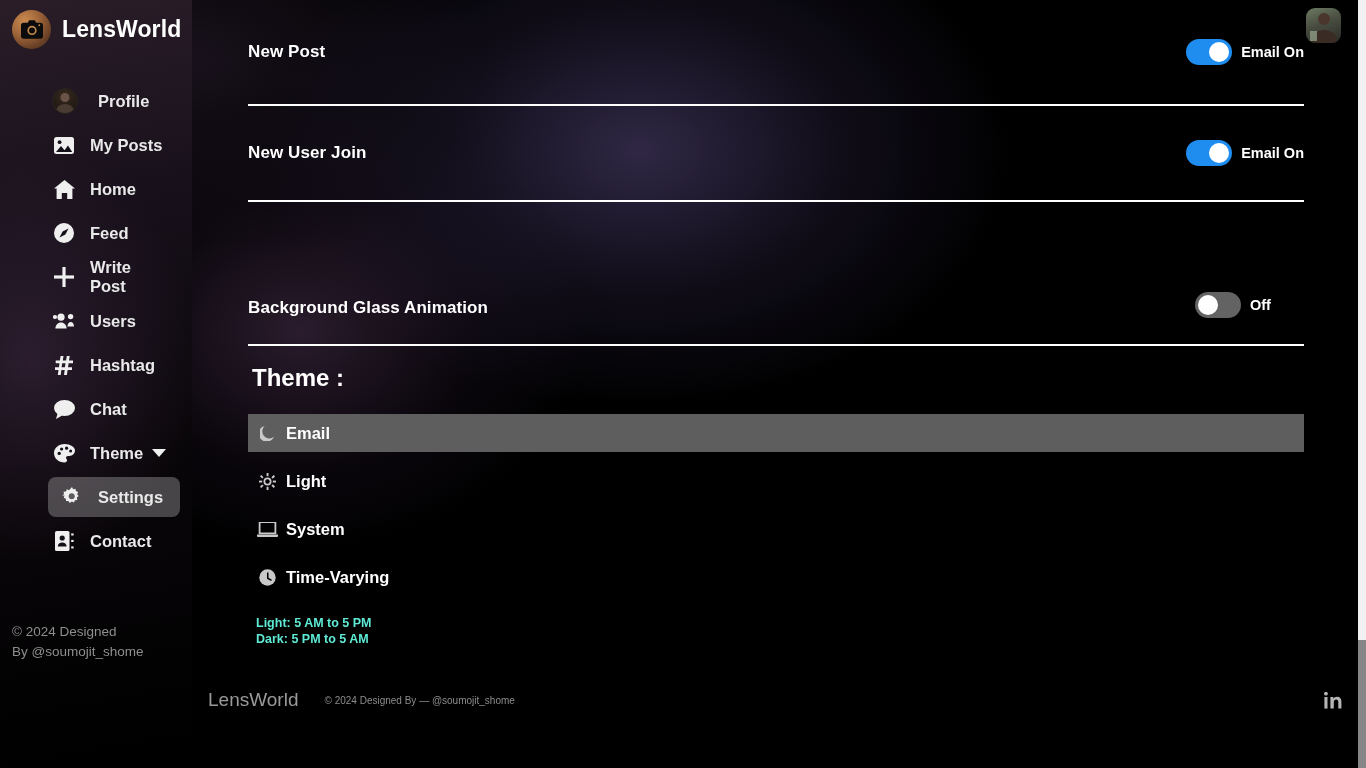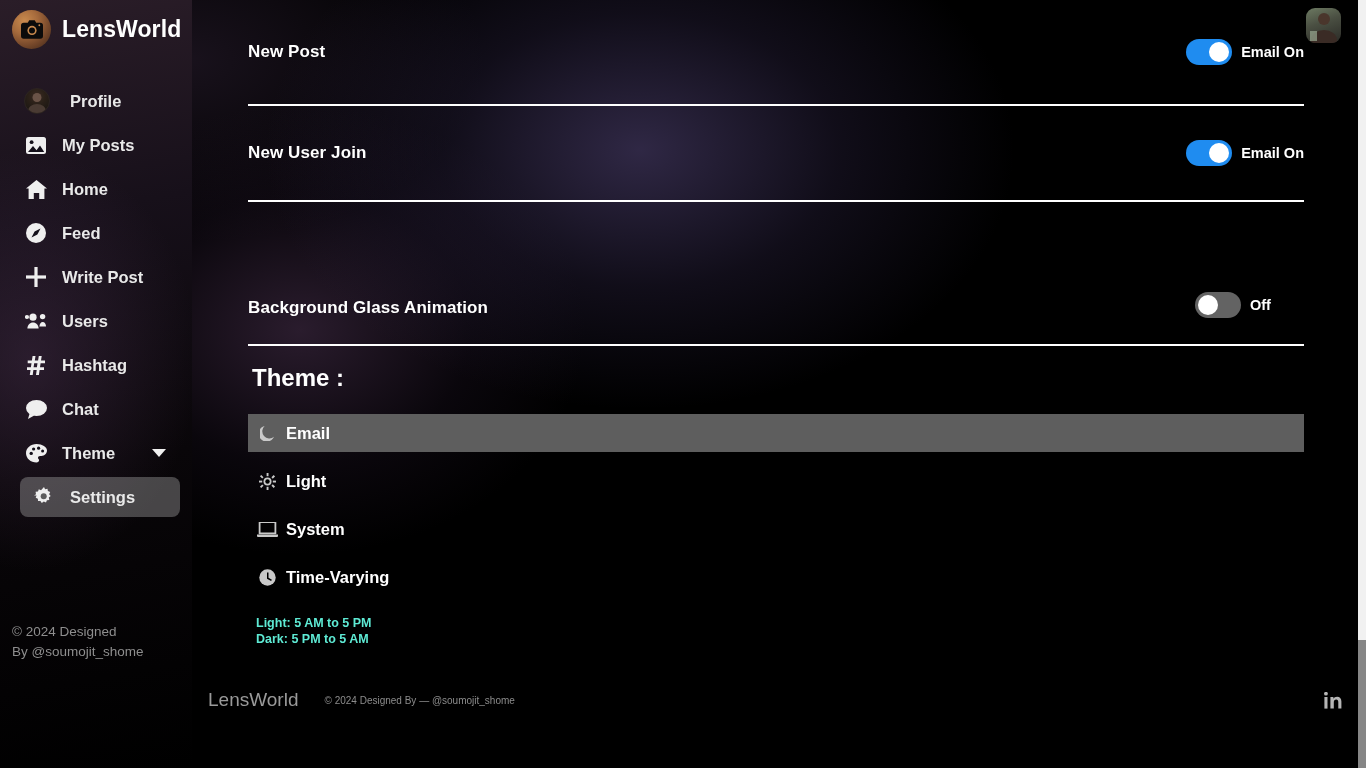--- a/index.html
+++ b/index.html
@@ -53,21 +53,21 @@
     flex: none;
   }
   .brand-logo svg { display: block; }
   .brand-name {
     color: #fff;
     font-size: 23px;
     font-weight: 700;
     letter-spacing: .1px;
   }
 
-  .nav { margin-top: 29px; }
+  .nav { margin-top: 29px; padding-left: 28px; }
   .nav-item {
     display: flex;
     align-items: center;
     gap: 14px;
     height: 40px;
     margin: 4px 12px;
     padding: 0 12px;
     border-radius: 8px;
     color: #e9e9e9;
     font-size: 16.5px;
@@ -420,20 +420,33 @@
       <div class="nav-item active">
         <span class="nav-icon">
           <svg width="20" height="20" viewBox="0 0 20 20" fill="currentColor">
             <path d="M10 0l1.1 2.2 2.4-.5.4 2.4 2.3 1-1.1 2.2 1.6 1.8-1.9 1.5.5 2.4-2.4.3-.9 2.3-2.2-1-2 1.3-1.4-2-2.4.2-.1-2.4-2.2-1 .9-2.3L0 8.6l2-1.4-.4-2.4 2.4-.3.8-2.3 2.2 1z"></path>
             <circle cx="9.7" cy="9.3" r="3" fill="#5d5d5d"></circle>
           </svg>
         </span>
         <span>Settings</span>
       </div>
 
+      <div class="nav-item">
+        <span class="nav-icon">
+          <svg width="19" height="20" viewBox="0 0 19 20" fill="currentColor">
+            <rect x="0" y="0" width="14.5" height="20" rx="1.6"></rect>
+            <circle cx="7.2" cy="7" r="2.6" fill="#14101a"></circle>
+            <path d="M2.8 15.4c0-2.2 2-3.8 4.4-3.8s4.4 1.6 4.4 3.8z" fill="#14101a"></path>
+            <rect x="16.2" y="2.4" width="2.4" height="2.1"></rect>
+            <rect x="16.2" y="8.9" width="2.4" height="2.1"></rect>
+            <rect x="16.2" y="15.4" width="2.4" height="2.1"></rect>
+          </svg>
+        </span>
+        <span>Contact</span>
+      </div>
 
     </nav>
 
     <div class="sidebar-footer">
       <div>© 2024 Designed</div>
       <div>By @soumojit_shome</div>
     </div>
   </aside>
 
   <main class="main">

